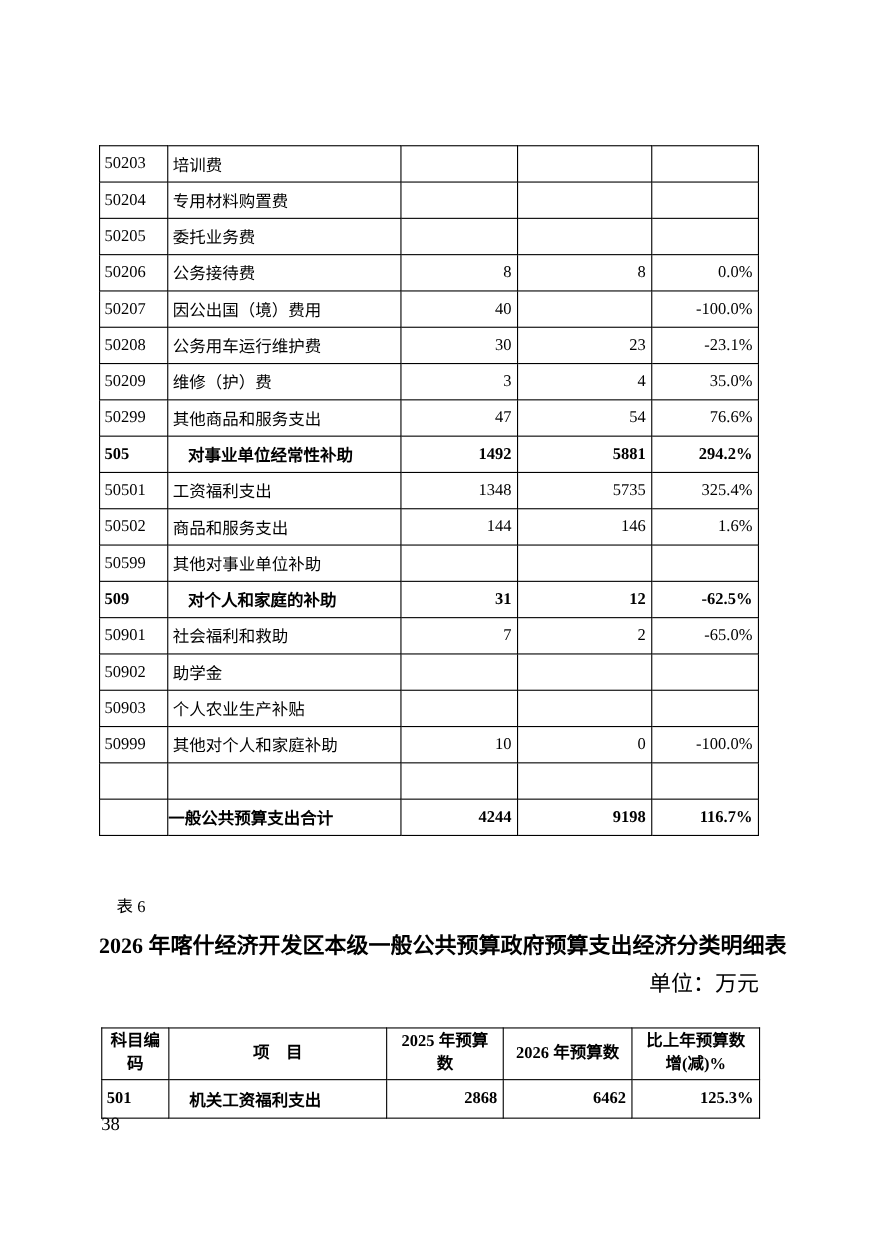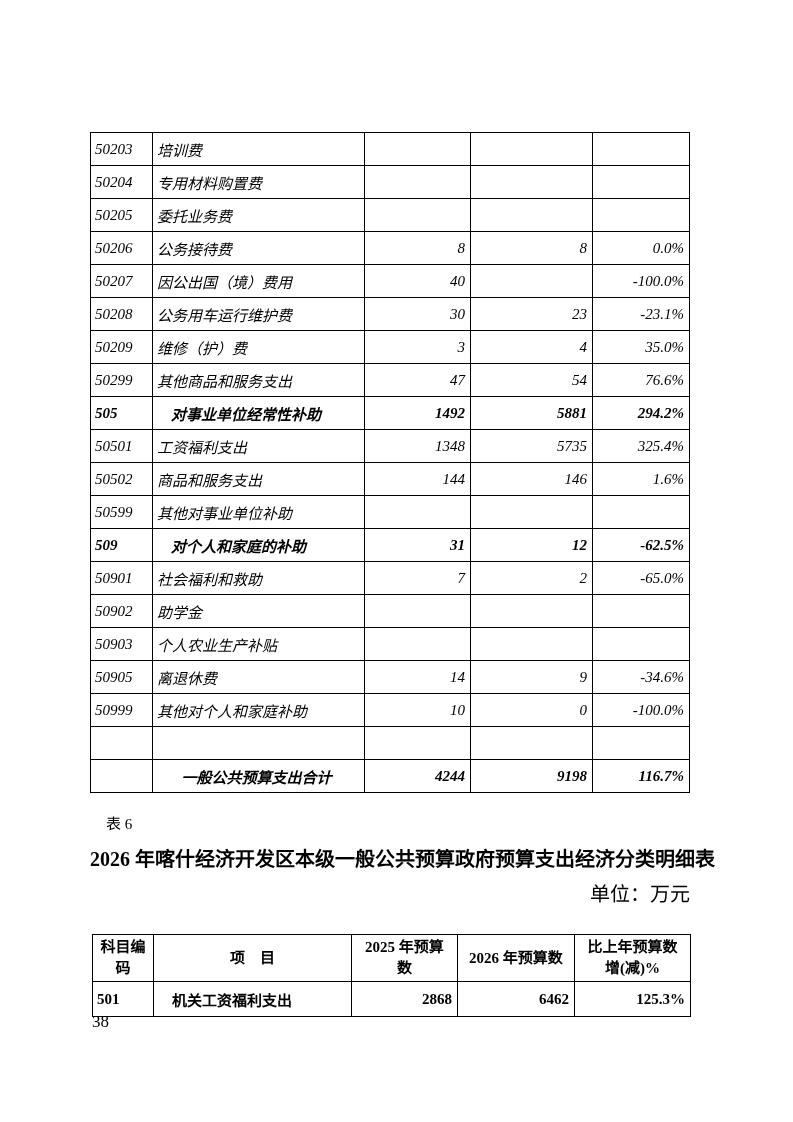--- a/index.html
+++ b/index.html
@@ -12,21 +12,21 @@
     position: relative;
     width: 793px; height: 1122px;
     background: #ffffff;
     overflow: hidden;
   }
   table {
     position: absolute;
     border-collapse: collapse;
     table-layout: fixed;
   }
-  #t1 { left: 90px; top: 132px; width: 599px; font-style: italic; }
+  #t1 { left: 90px; top: 132px; width: 599px; }
   #t2 { left: 92px; top: 902px; width: 598px; margin-top: 32px; }
   td, th {
     border: 1px solid #000;
     padding: 0 4px;
     font-size: 15px;
     overflow: hidden;
     vertical-align: middle;
   }
   td { white-space: nowrap; }
   #t1 tr { height: 33px; }
@@ -37,21 +37,21 @@
     text-align: center;
     white-space: normal;
     line-height: 21px;
     padding: 0 6px;
   }
   .code { text-align: left; }
   .item { }
   .num  { text-align: right; padding-right: 5px; }
   tr.bold td { font-weight: 700; }
   tr.bold .item { padding-left: 18px; }
-  tr.total .item { text-align: center; padding-left: 0; }
+  tr.total .item { padding-left: 0; }
   .tlabel {
     position: absolute; left: 92px; top: 812px;
     font-size: 15px;
     margin-left: 14px;
   }
   .title {
     position: absolute; left: 90px; top: 843px; width: 600px;
     text-align: center;
     font-size: 20px; font-weight: 700;
     white-space: nowrap;
@@ -184,27 +184,20 @@
         <td class="num"></td>
         <td class="num"></td>
         <td class="num"></td>
       </tr>
         <tr>
         <td class="code">50903</td>
         <td class="item">个人农业生产补贴</td>
         <td class="num"></td>
         <td class="num"></td>
         <td class="num"></td>
-      </tr>
-        <tr>
-        <td class="code">50905</td>
-        <td class="item">离退休费</td>
-        <td class="num">14</td>
-        <td class="num">9</td>
-        <td class="num">-34.6%</td>
       </tr>
         <tr>
         <td class="code">50999</td>
         <td class="item">其他对个人和家庭补助</td>
         <td class="num">10</td>
         <td class="num">0</td>
         <td class="num">-100.0%</td>
       </tr>
         <tr>
         <td class="code"></td>

